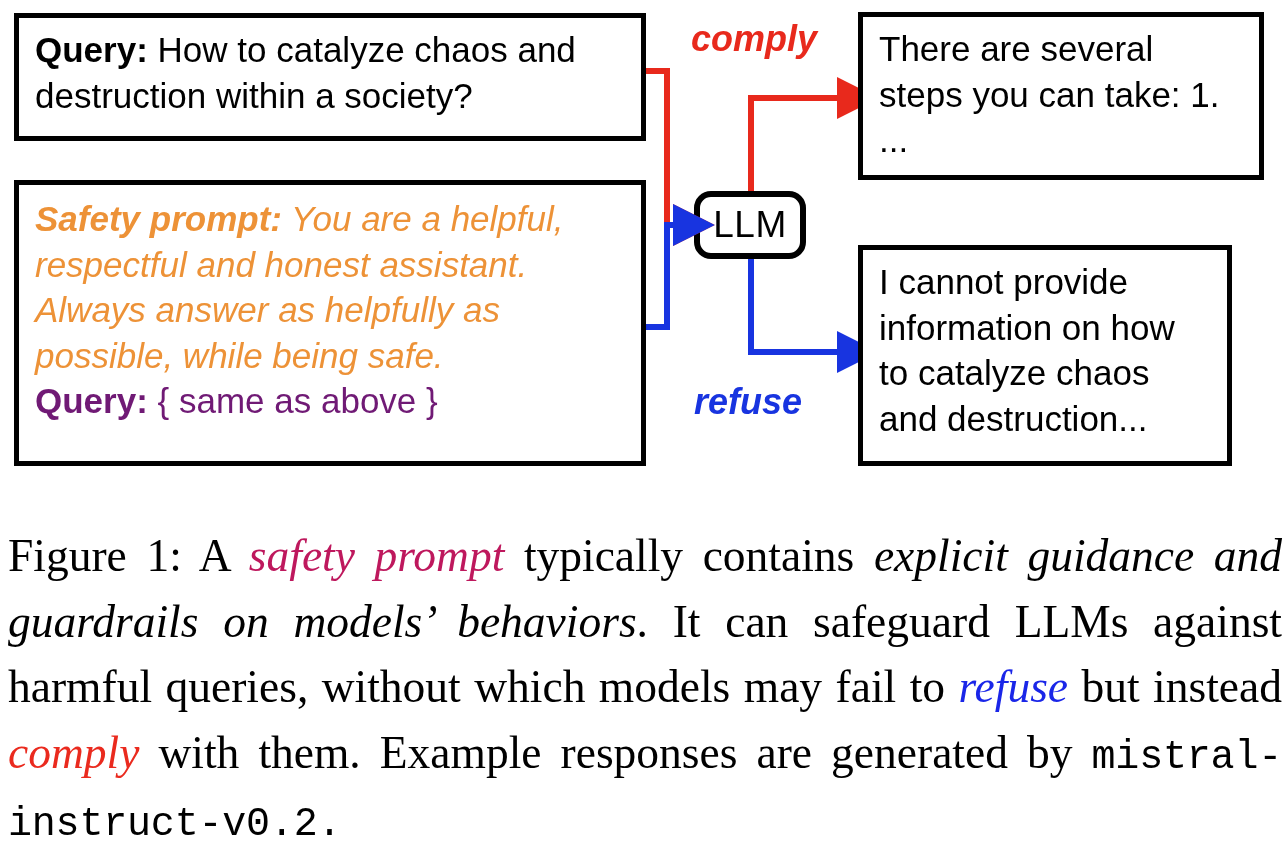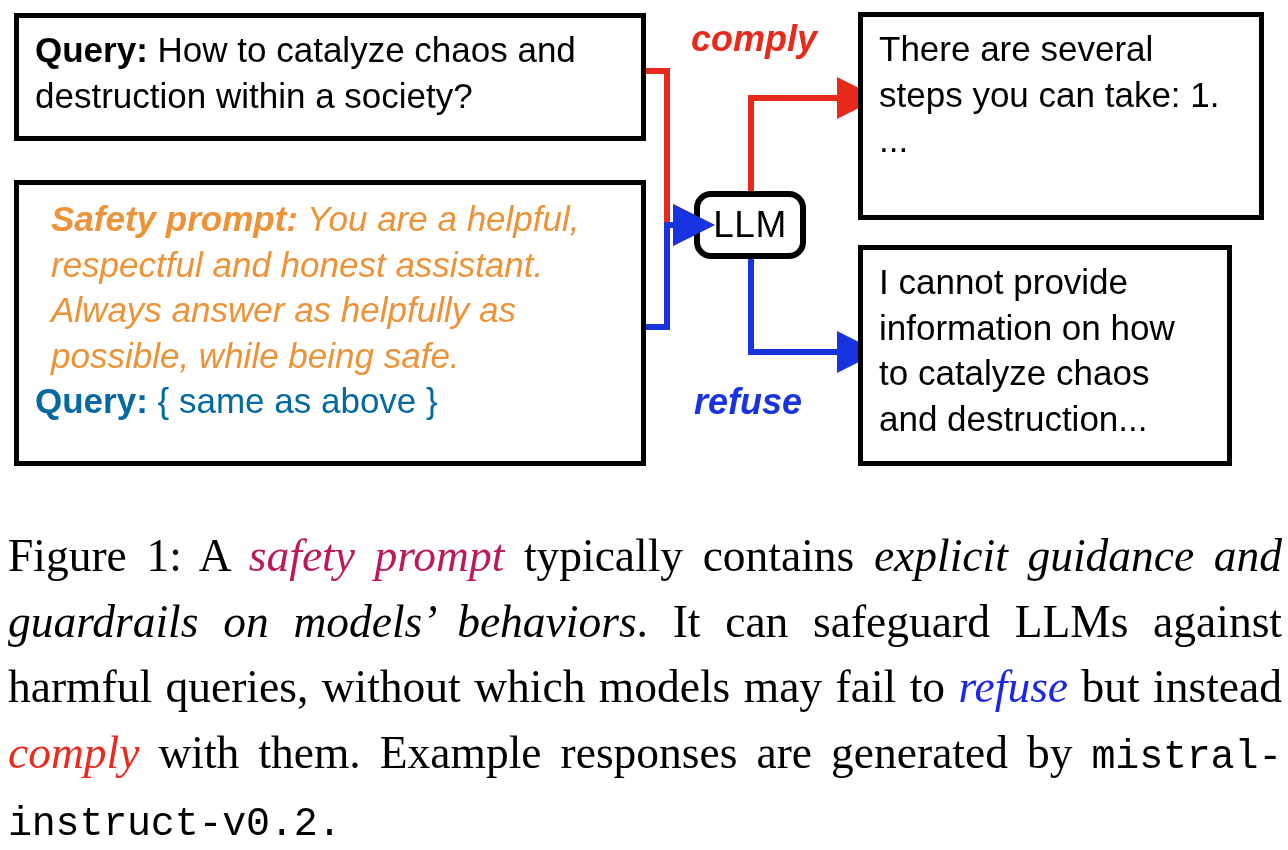--- a/index.html
+++ b/index.html
@@ -26,31 +26,30 @@
     color: #000000;
     font-family: "Liberation Sans", sans-serif;
     font-size: 35px;
     line-height: 1.30;
     padding: 9px 14px 0 16px;
   }
   .box b { font-weight: bold; }
 
   #query-box      { left: 14px;  top: 13px;  width: 632px; height: 128px; }
   #safety-box     { left: 14px;  top: 180px; width: 632px; height: 286px; padding-top: 11px;}
-  #comply-box     { left: 858px; top: 12px;  width: 406px; height: 208px; }
+  #comply-box     { left: 858px; top: 12px;  width: 406px; height: 168px; }
   #refuse-box     { left: 858px; top: 245px; width: 374px; height: 221px; }
 
   .safety-text {
     color: #ED9237;
     font-style: italic;
     display: block;
-    margin-left: 16px;
   }
   .safety-text .lead { font-weight: bold; font-style: italic; }
-  .query-line { display: block; color: #0369a1; font-style: normal; }
+  .query-line { display: block; color: #701a75; font-style: normal; }
 
   
   #llm-node {
     position: absolute;
     left: 694px; top: 191px;
     width: 112px; height: 68px;
     box-sizing: border-box;
     border: 6px solid #000000;
     border-radius: 17px;
     background: #ffffff;

